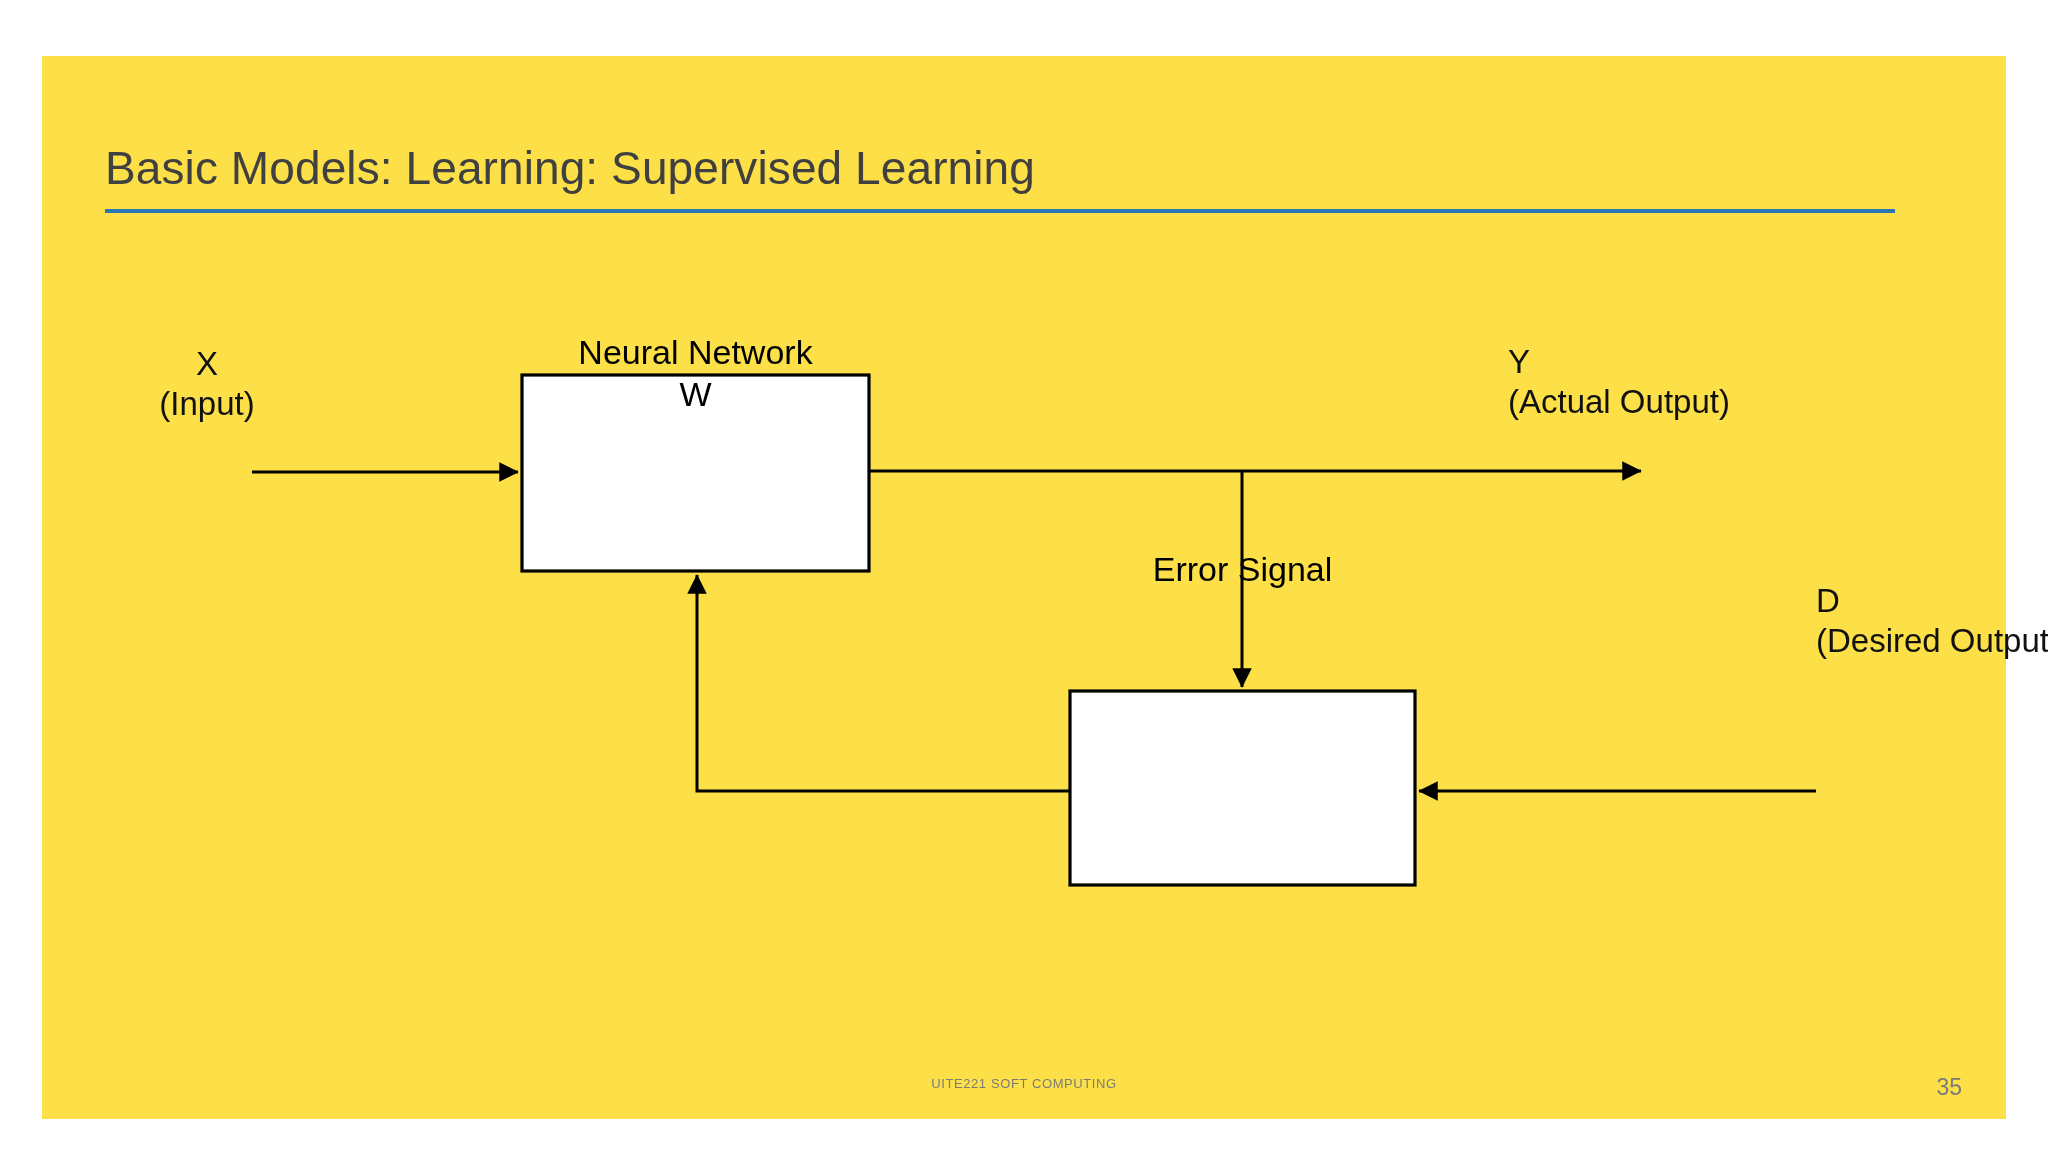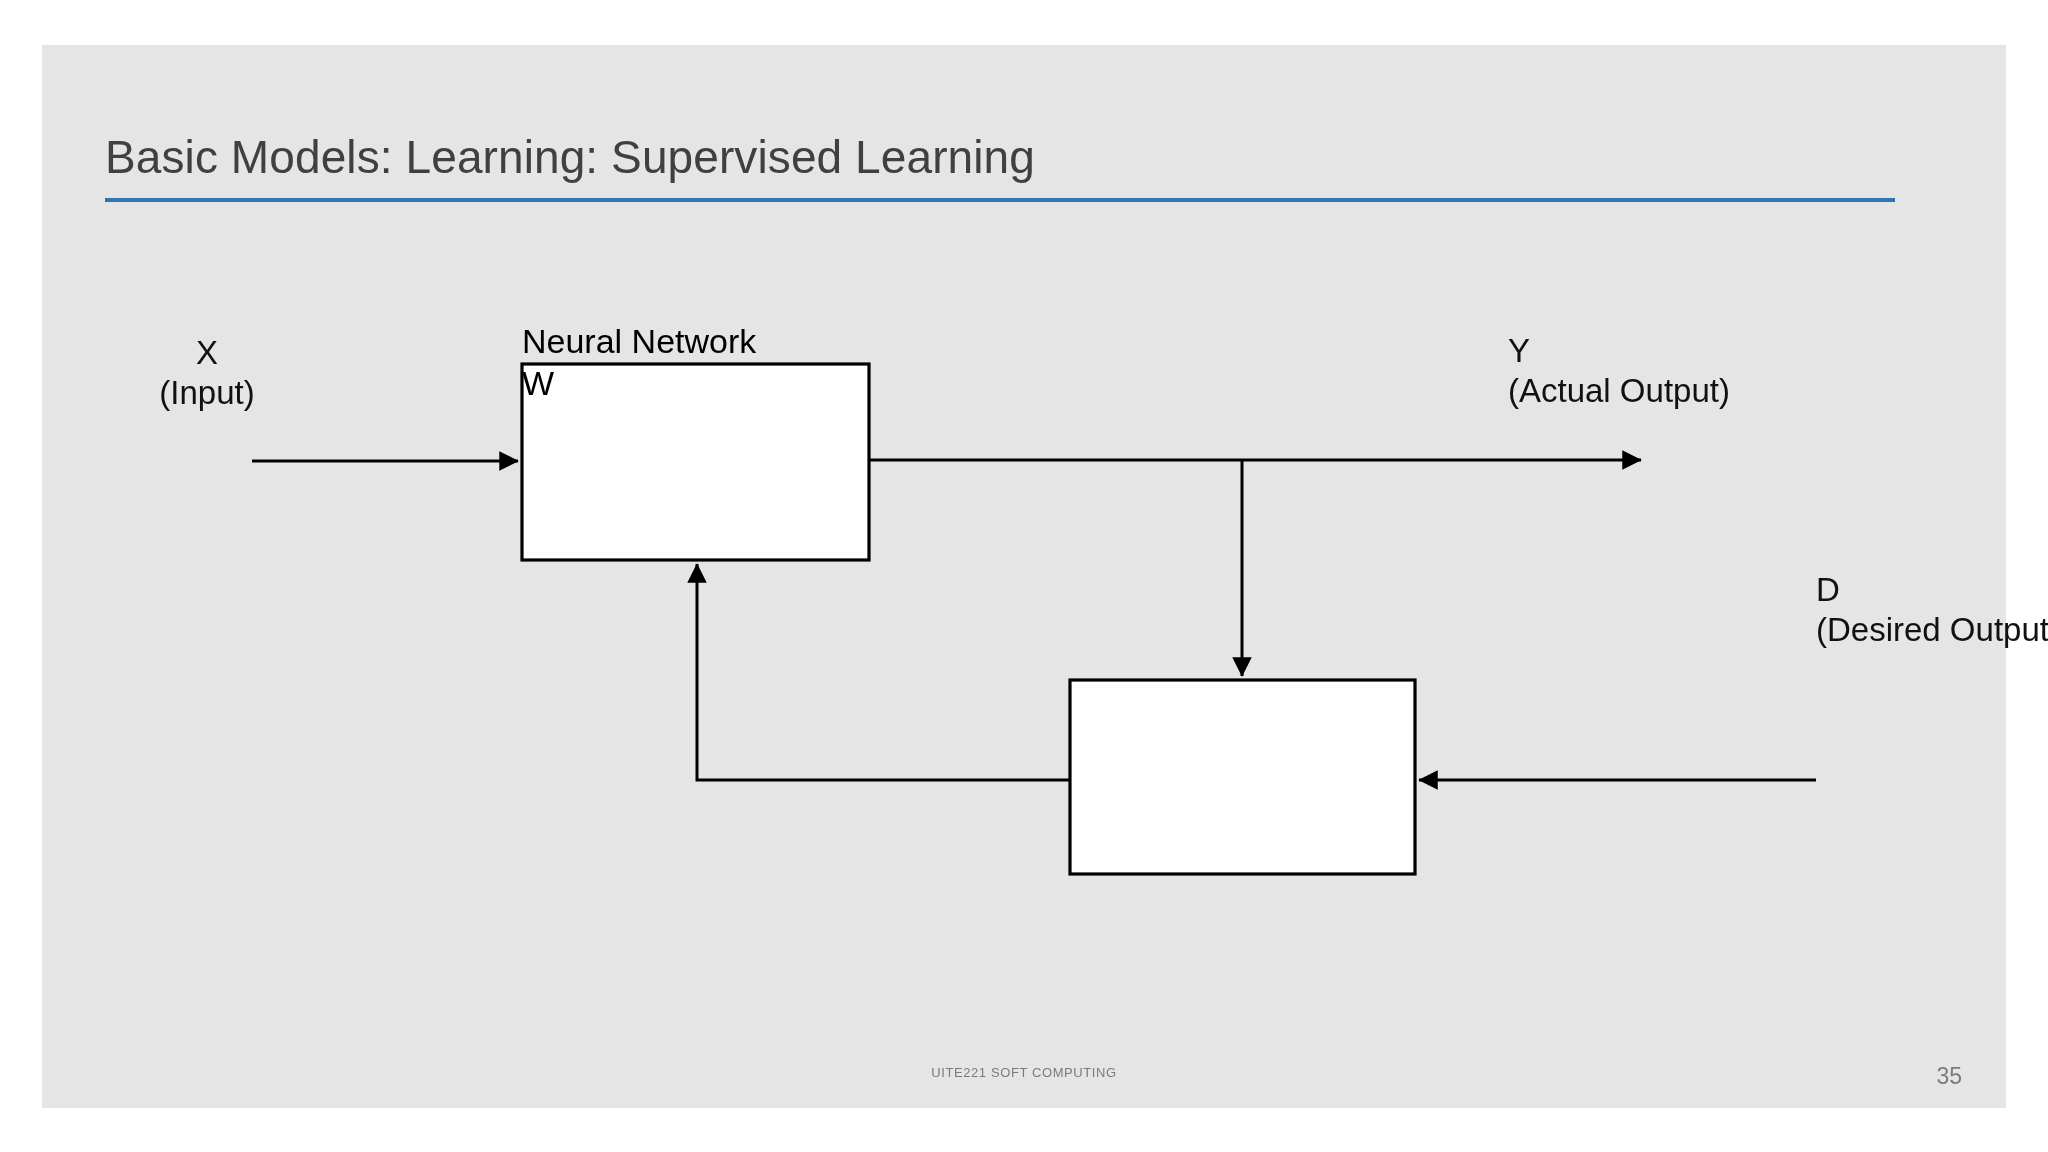--- a/index.html
+++ b/index.html
@@ -11,24 +11,24 @@
     width: 2048px;
     height: 1152px;
     overflow: hidden;
     font-family: "Liberation Sans", sans-serif;
     -webkit-font-smoothing: antialiased;
   }
 
   #slide {
     position: absolute;
     left: 42px;
-    top: 45px;
+    top: 56px;
     width: 1964px;
     height: 1063px;
-    background: #e5e5e5;
+    background: #fde047;
   }
 
   
   #slide-title {
     position: absolute;
     left: 63px;
     top: 82px;
     width: 1800px;
     font-size: 46px;
     line-height: 60px;
@@ -51,21 +51,21 @@
     left: 0;
     top: 0;
     width: 1964px;
     height: 1063px;
   }
   #diagram svg { display: block; }
 
   
   .box-label {
     position: absolute;
-    text-align: left;
+    text-align: center;
     font-size: 34px;
     line-height: 42px;
     color: #000000;
     pointer-events: none;
   }
   #nn-label {
     left: 480px;
     top: 275px;
     width: 347px;
   }
@@ -162,20 +162,21 @@
 
       <path d="M 1028 735 L 655 735 L 655 519" fill="none" stroke="#000000" stroke-width="3" marker-end="url(#arrow)"></path>
     </svg>
 
     <div class="box-label" id="nn-label">
       <span class="sig-sub">Neural Network</span>
       <span class="sig-sub">W</span>
     </div>
 
     <div class="box-label" id="esg-label">
+      <span class="sig-sub">Error Signal</span>
     </div>
 
     <div class="sig-label" id="x-label">
       <span class="sig-sub">X</span>
       <span class="sig-sub">(Input)</span>
     </div>
 
     <div class="sig-label" id="y-label">
       <span class="sig-sub">Y</span>
       <span class="sig-sub">(Actual Output)</span>

